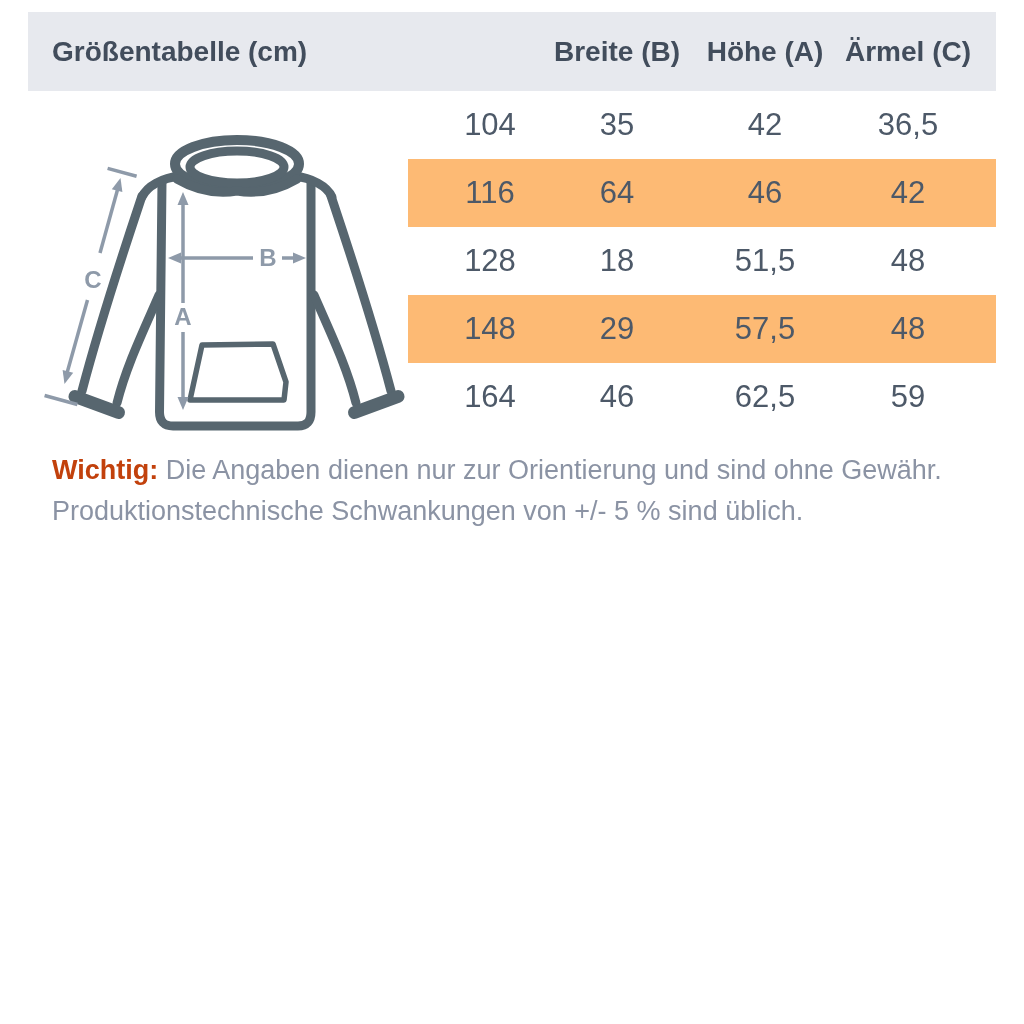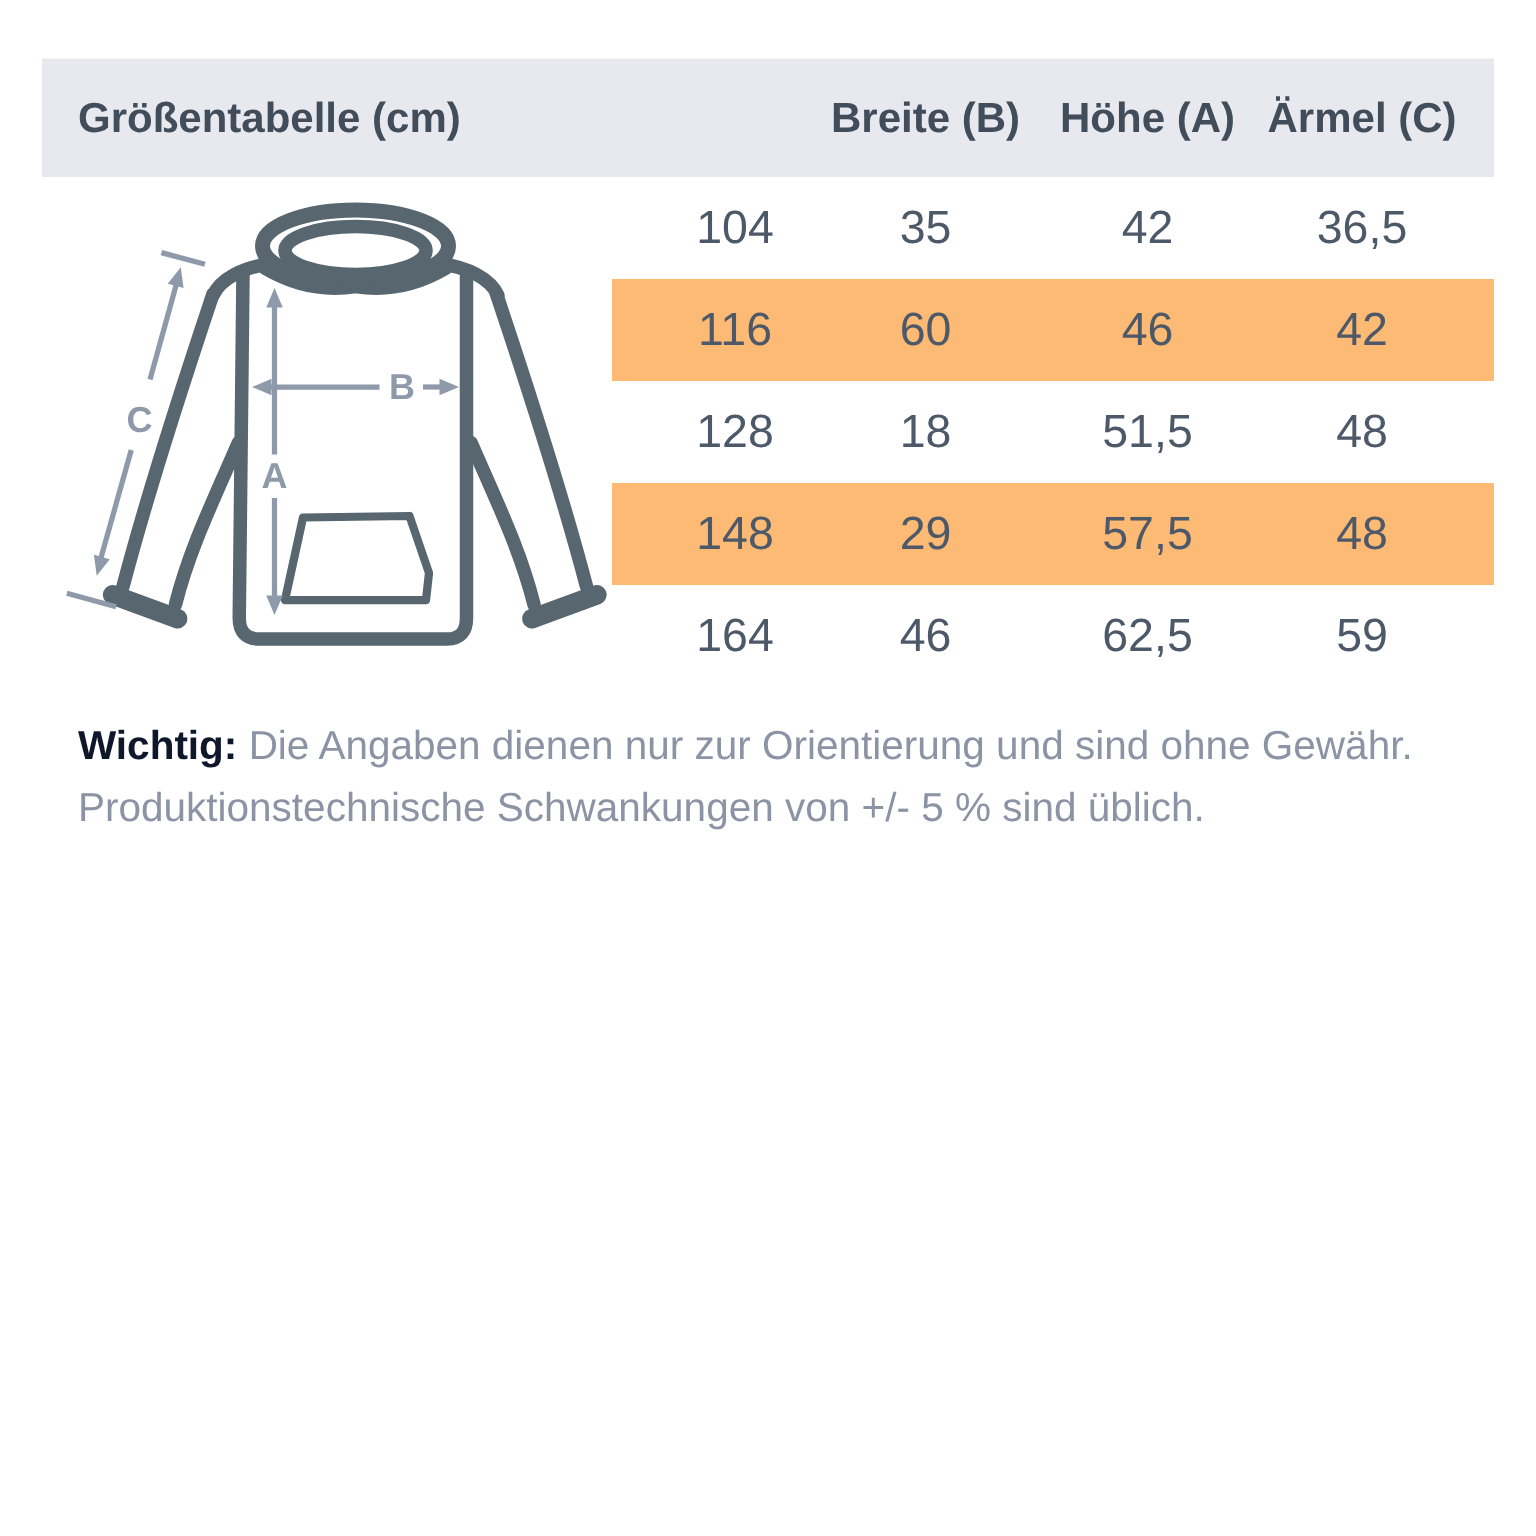--- a/index.html
+++ b/index.html
@@ -4,21 +4,21 @@
 <style>
   html,body{margin:0;padding:0;}
   body{
     width:1024px;height:1024px;
     background:#ffffff;
     font-family:"Liberation Sans", sans-serif;
     position:relative;
     overflow:hidden;
   }
   .card{
-    position:absolute;left:28px;top:39px;width:968px;
+    position:absolute;left:28px;top:12px;width:968px;
   }
   
   .hdr{
     display:flex;align-items:center;
     height:79px;background:#e7e9ee;
   }
   .hdr-title{
     width:380px;box-sizing:border-box;padding-left:24px;
     font-size:28px;font-weight:bold;color:#424d5c;
     white-space:nowrap;
@@ -46,21 +46,21 @@
   .row .cell{
     justify-self:center;white-space:nowrap;text-align:left;
     font-size:31px;color:#4d5968;
   }
   
   .note{
     margin-top:19px;padding-left:24px;
     font-size:27px;line-height:41px;color:#8b93a4;
     max-width:940px;
   }
-  .note b{color:#0f172a;margin-top:22px;}
+  .note b{color:#c2410c;margin-top:22px;}
   
   .diagram{
     position:absolute;left:40px;top:120px;width:380px;height:330px;
   }
 </style>
 </head>
 <body>
 
 <div class="card">
 
@@ -81,21 +81,21 @@
       <div class="cell">35</div>
       <div class="cell">42</div>
       <div class="cell">36,5</div>
     </div>
   </div>
 
   <div class="row alt">
     <div class="spacer"></div>
     <div class="vals">
       <div class="cell">116</div>
-      <div class="cell">60</div>
+      <div class="cell">64</div>
       <div class="cell">46</div>
       <div class="cell">42</div>
     </div>
   </div>
 
   <div class="row">
     <div class="spacer"></div>
     <div class="vals">
       <div class="cell">128</div>
       <div class="cell">18</div>

